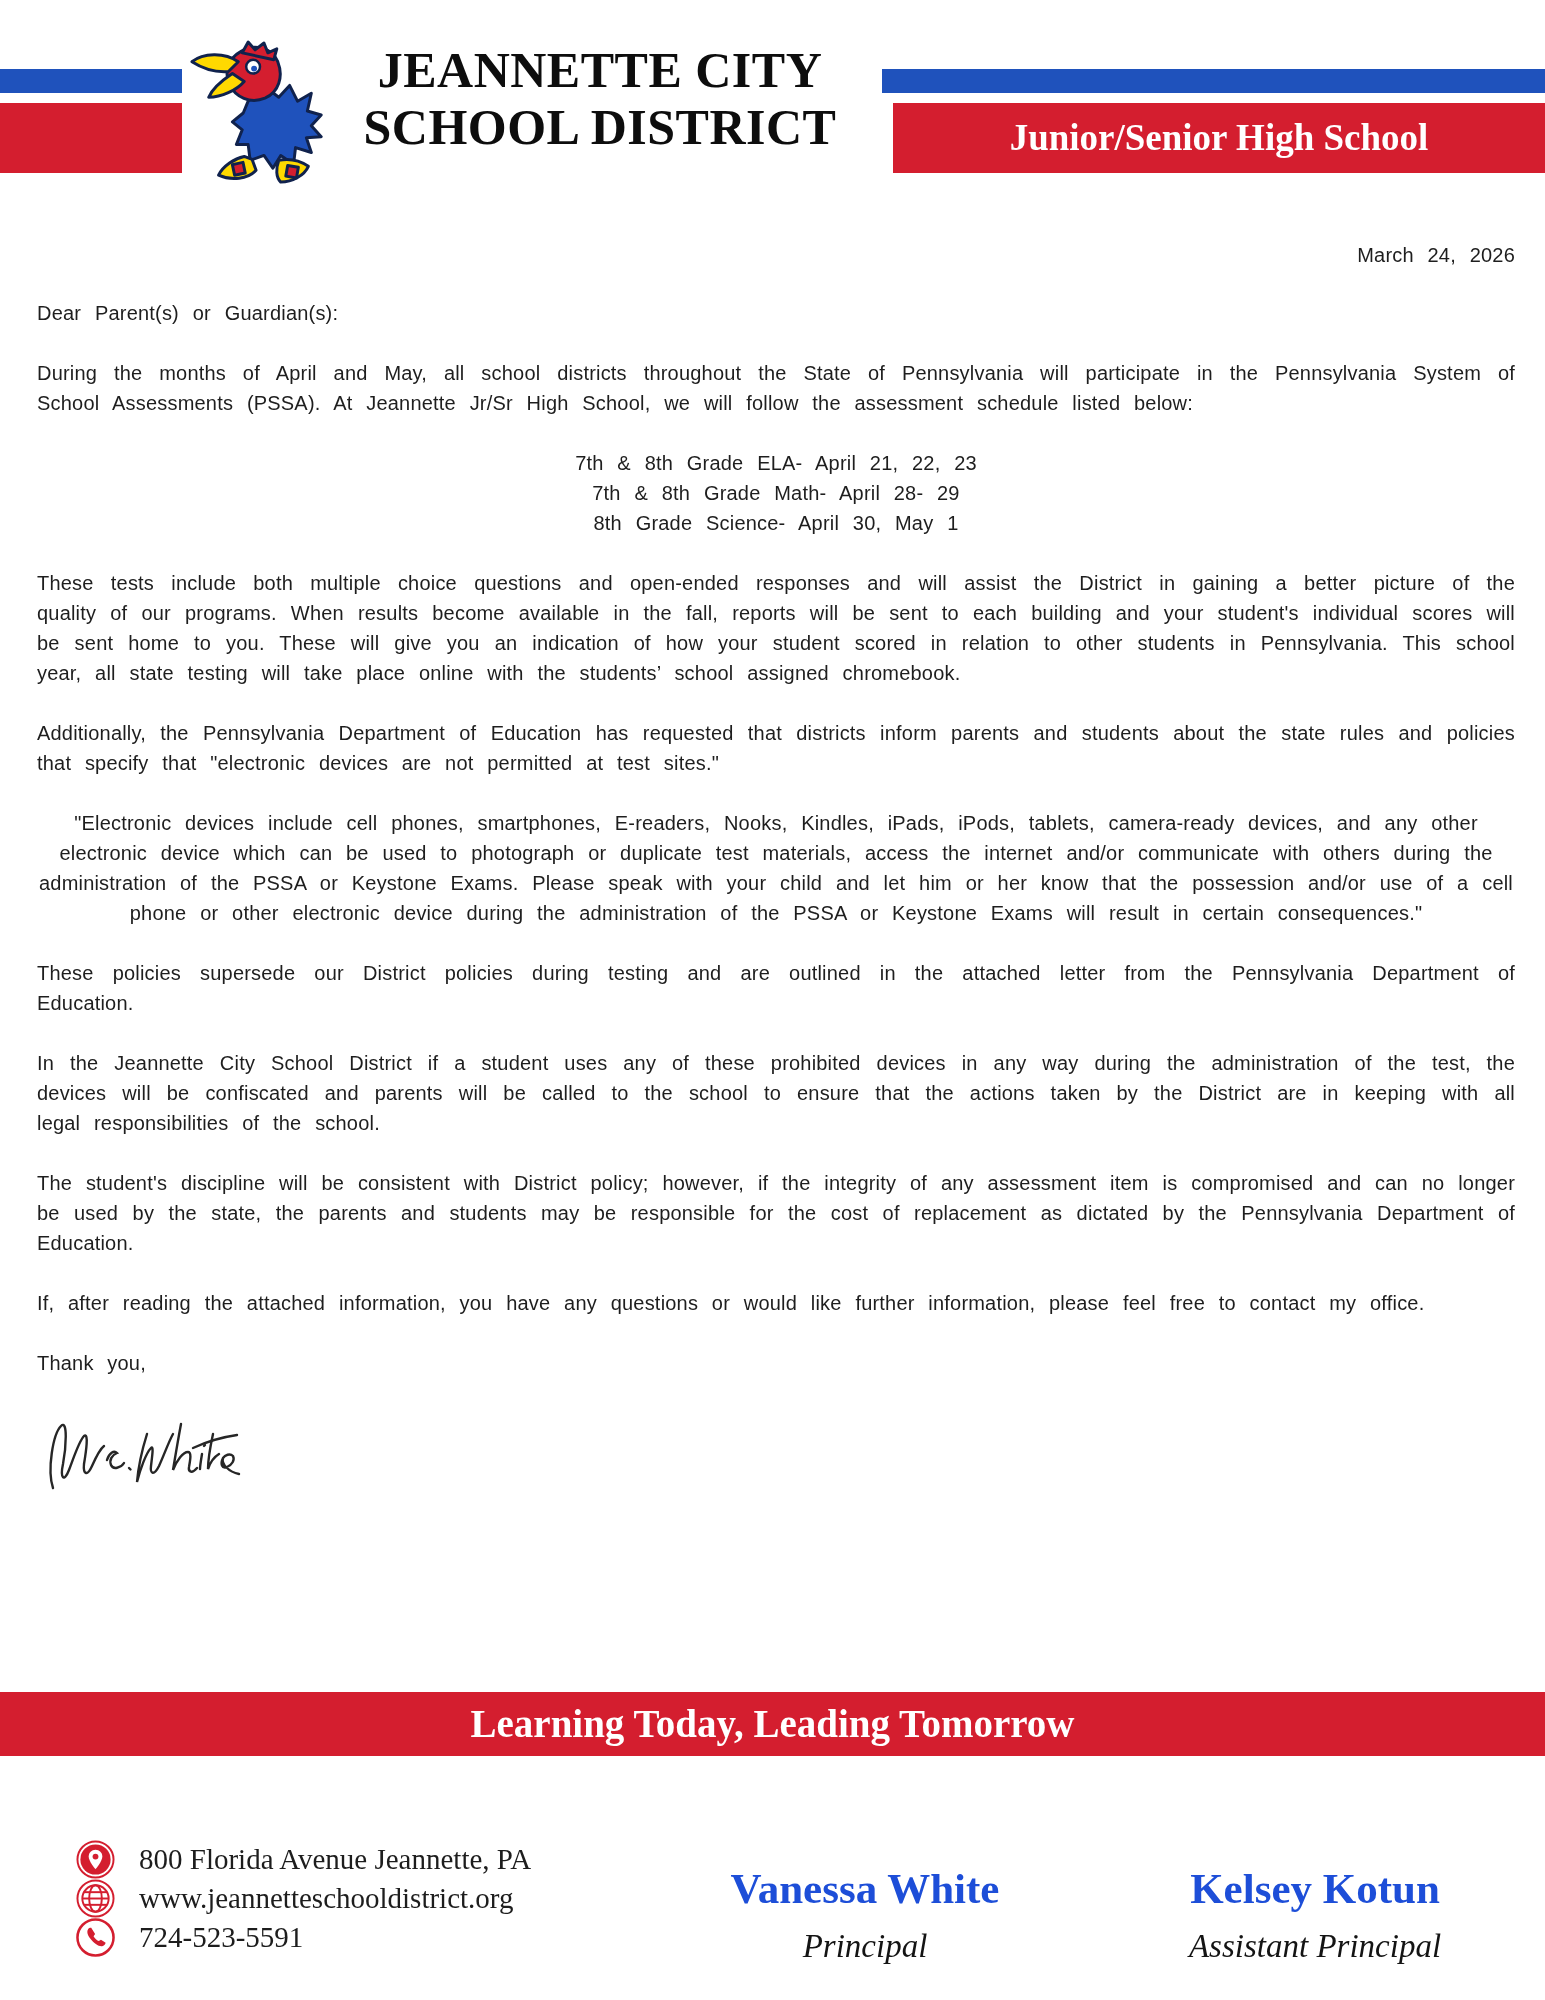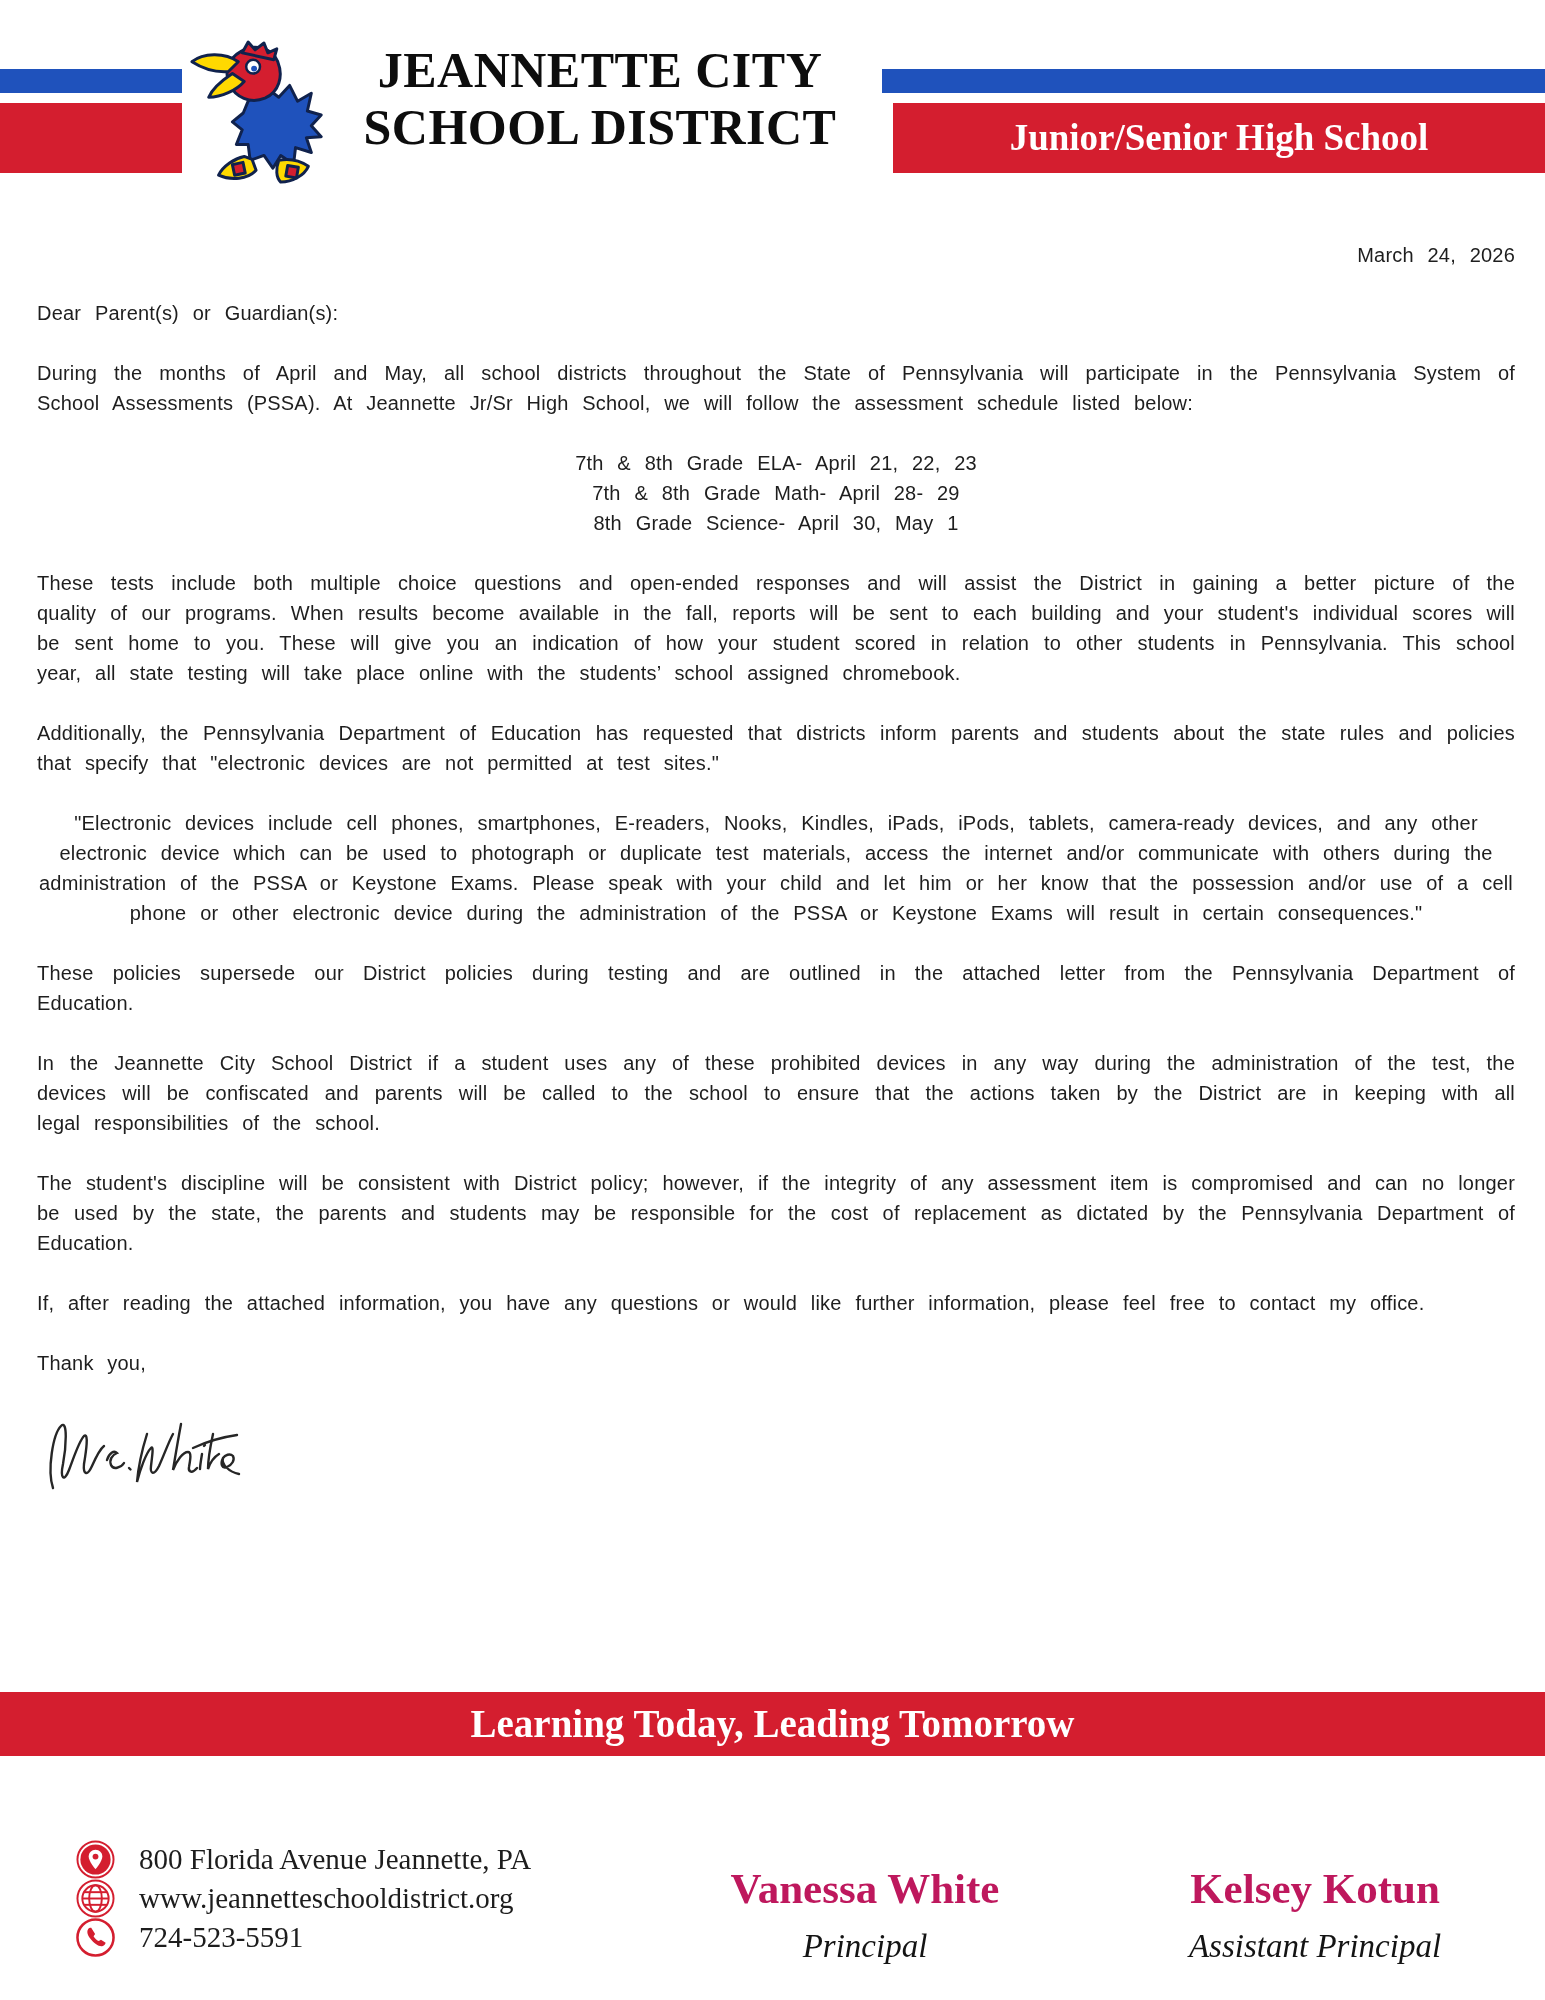--- a/index.html
+++ b/index.html
@@ -64,21 +64,21 @@
   .contact-row{display:flex;align-items:center;gap:24px;height:39px;}
   .contact-row .txt{
     font-family:"Liberation Serif", serif;font-size:29px;color:#1d1d1d;white-space:nowrap;
   }
   .cicon{width:39px;height:39px;flex:0 0 39px;}
   .person{position:absolute;width:360px;text-align:center;}
   .person-1{left:685px;top:1866px;}
   .person-2{left:1135px;top:1866px;}
   .person .name{
     font-family:"Liberation Serif", serif;font-weight:bold;
-    font-size:43px;line-height:46px;color:#be185d;white-space:nowrap;
+    font-size:43px;line-height:46px;color:#1d4ed8;white-space:nowrap;
   }
   .person .title{
     font-family:"Liberation Serif", serif;font-style:italic;
     font-size:33px;margin-top:16px;color:#141414;white-space:nowrap;
   }
 </style>
 </head>
 <body>
 
 <div class="page">

